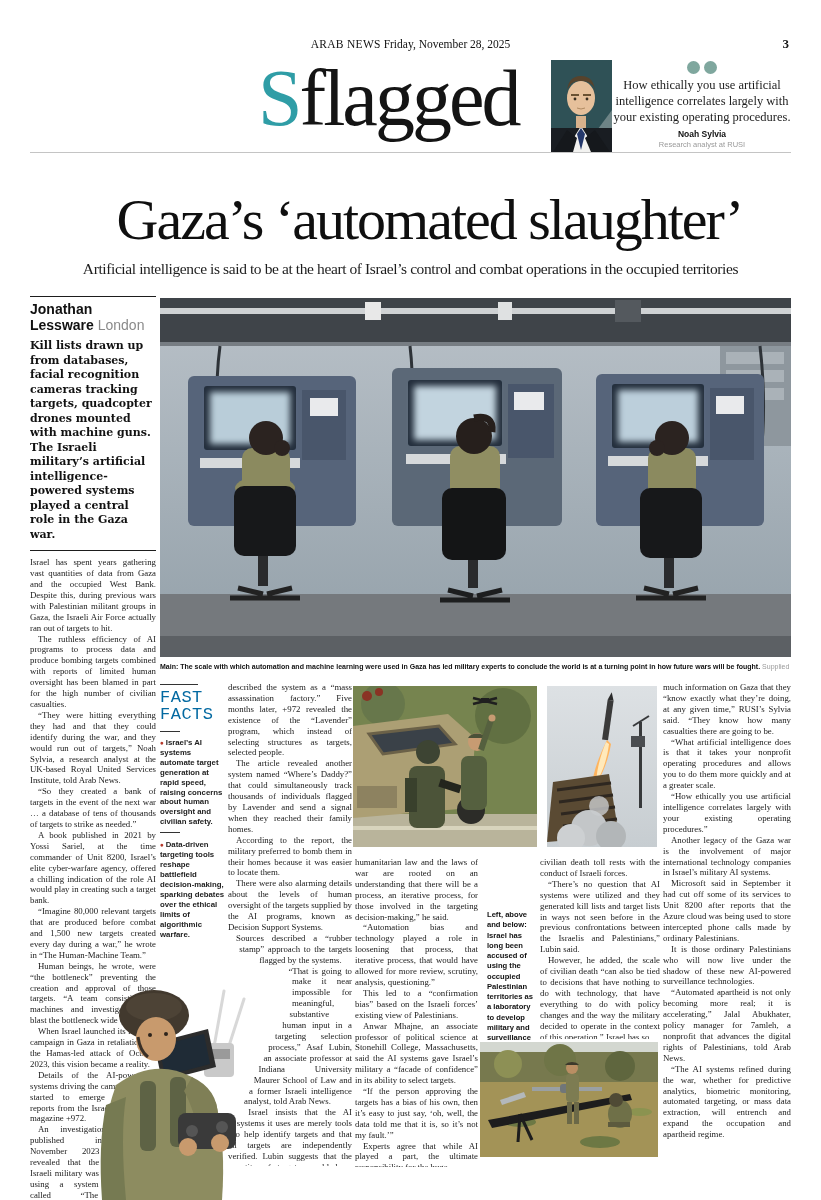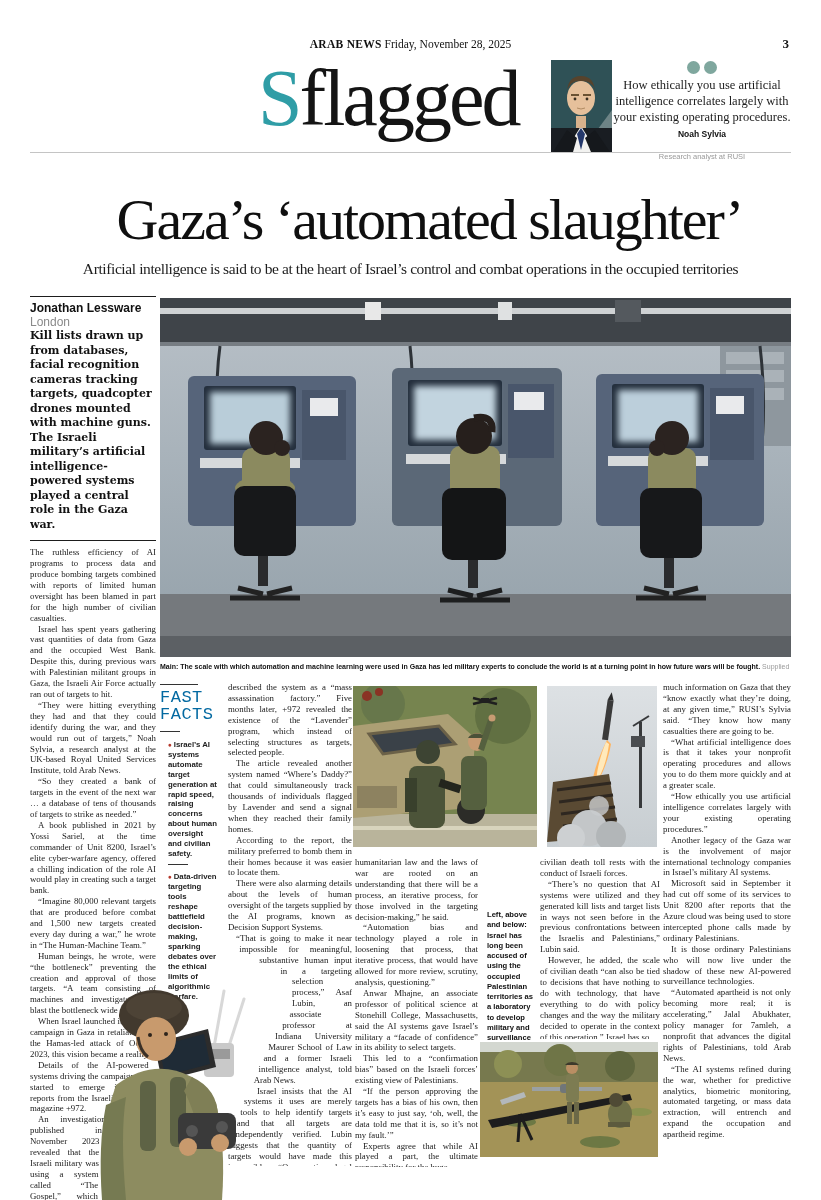--- a/index.html
+++ b/index.html
@@ -1,52 +1,52 @@
 <!DOCTYPE html>
 <html><head>
 <meta charset="utf-8">
 <style>
   html,body{margin:0;padding:0;background:#dcdcdc;}
   .page{position:relative;width:821px;height:1200px;background:#ffffff;margin:0 auto;
         font-family:"Liberation Serif",serif;color:#151515;overflow:hidden;}
 
   
   .paper-line{position:absolute;top:38px;left:0;right:0;text-align:center;font-size:11.5px;color:#111;}
-  .paper-line .paper{font-weight:bold;letter-spacing:.3px;}
+  .paper-line .paper{font-weight:normal;letter-spacing:.3px;}
   .page-num{position:absolute;top:36px;right:32px;font-size:13px;font-weight:bold;}
 
   
   .masthead-title{position:absolute;left:258px;top:52px;font-size:80px;line-height:92px;
         letter-spacing:-3px;color:#141414;white-space:nowrap;}
   .masthead-title .tealS{color:#2f9da6;}
   .headshot{position:absolute;left:551px;top:60px;width:61px;height:92px;}
   .quote-block{position:absolute;left:608px;top:60px;width:188px;text-align:center;}
   .quote-icon{height:14px;margin-bottom:3px;}
   .quote-icon i{display:inline-block;width:13px;height:13px;border-radius:50%;background:#7fa79e;margin:0 2px;}
   .quote-text{font-size:12.5px;line-height:1.28;color:#1c1c1c;text-align:center;}
   .quote-name{font-family:"Liberation Sans",sans-serif;font-weight:bold;font-size:8.5px;margin-top:4px;color:#111;}
-  .quote-role{font-family:"Liberation Sans",sans-serif;font-size:7.5px;color:#9a9a9a;margin-top:13px;}
+  .quote-role{font-family:"Liberation Sans",sans-serif;font-size:7.5px;color:#9a9a9a;margin-top:1px;}
   .masthead-rule{position:absolute;top:152px;left:30px;right:30px;border-top:1px solid #c4c4c4;}
 
   
   .kicker{position:absolute;top:176px;left:0;right:0;text-align:center;
         font-family:"Liberation Sans",sans-serif;font-weight:bold;font-size:9.5px;
         letter-spacing:3px;color:#8d8d8d;}
   .headline{position:absolute;top:186px;left:0;right:0;text-align:center;font-size:58px;
         letter-spacing:-2px;font-weight:400;color:#0f0f0f;white-space:nowrap;padding-left:38px;}
   .standfirst{position:absolute;top:260px;left:0;right:0;text-align:center;font-size:15.5px;
         letter-spacing:-0.4px;color:#1d1d1d;white-space:nowrap;}
 
   
   .flow p{margin:0;text-align:justify;font-size:8.8px;line-height:10.9px;color:#1a1a1a;}
   .flow p + p{text-indent:8px;}
 
   .col-left{position:absolute;left:30px;top:296px;width:126px;height:904px;overflow:hidden;}
   .byline-rule{border-top:1px solid #1d1d1d;margin-bottom:4px;}
-  .byline{font-family:"Liberation Sans",sans-serif;font-size:12px;}
+  .byline{font-family:"Liberation Sans",sans-serif;font-size:14px;margin-bottom:6px;}
   .byline .name{font-weight:bold;color:#111;}
   .byline .loc{color:#8a8a8a;}
   .intro{font-family:"DejaVu Serif",serif;font-weight:bold;font-size:11px;line-height:1.32;color:#121212;}
   .intro-rule{border-top:1px solid #1d1d1d;margin:8px 0 6px;}
   .wrap-right{float:right;width:58px;height:745px;
         shape-outside:polygon(100% 70%,35% 74%,8% 80%,0% 100%,100% 100%);shape-margin:3px;}
   .wrap-left{float:left;width:64px;height:482px;
         shape-outside:polygon(0% 56%,55% 60%,100% 63%,100% 66%,60% 74%,20% 86%,0% 94%);shape-margin:3px;}
 
   .col-a{position:absolute;left:228px;top:682px;width:124px;height:484px;overflow:hidden;}
@@ -69,21 +69,21 @@
   .caption-main .credit{font-weight:normal;color:#9a9a9a;}
   .caption-side{position:absolute;left:487px;top:910px;width:50px;
         font-family:"Liberation Sans",sans-serif;font-size:7.6px;font-weight:bold;line-height:1.35;color:#111;}
   .caption-side .credit{font-weight:normal;color:#9a9a9a;display:block;margin-top:2px;}
 
   
   .fastfacts{position:absolute;left:160px;top:684px;width:66px;font-family:"Liberation Sans",sans-serif;}
   .ff-rule{border-top:1px solid #333;width:38px;margin-bottom:4px;}
   .ff-title{font-family:Liberation Mono, monospace;color:#0369a1;font-size:17px;line-height:1.02;letter-spacing:.5px;}
   .ff-sep{border-top:1px solid #333;width:20px;margin:7px 0 6px;}
-  .ff-items p{margin:8px;font-size:7.8px;font-weight:bold;line-height:1.28;color:#222;text-align:left;}
+  .ff-items p{margin:0;font-size:7.8px;font-weight:bold;line-height:1.28;color:#222;text-align:left;}
   .ff-items p::before{content:"● ";color:#b5382a;font-size:6.5px;}
   .ff-items p + p{margin-top:13px;position:relative;}
   .ff-items p + p::after{content:"";position:absolute;top:-8px;left:0;width:20px;border-top:1px solid #333;}
 </style>
 </head>
 <body>
 
 <div class="page">
 
   <div class="paper-line">
@@ -128,22 +128,22 @@
   <div class="col-left">
     <div class="byline-rule"></div>
     <div class="byline">
       <span class="name">Jonathan Lessware</span>
       <span class="loc">London</span>
     </div>
     <div class="intro">Kill lists drawn up from databases, facial recognition cameras tracking targets, quadcopter drones mounted with machine guns. The Israeli military’s artificial intelligence-powered systems played a central role in the Gaza war.</div>
     <div class="intro-rule"></div>
     <div class="flow">
       <div class="wrap-right"></div>
-    <p>The ruthless efficiency of AI programs to process data and produce bombing targets combined with reports of limited human oversight has been blamed in part for the high number of civilian casualties.</p>
-        <p>Israel has spent years gathering vast quantities of data from Gaza and the occupied West Bank. Despite this, during previous wars with Palestinian militant groups in Gaza, the Israeli Air Force actually ran out of targets to hit.</p>
+    <p>Israel has spent years gathering vast quantities of data from Gaza and the occupied West Bank. Despite this, during previous wars with Palestinian militant groups in Gaza, the Israeli Air Force actually ran out of targets to hit.</p>
+        <p>The ruthless efficiency of AI programs to process data and produce bombing targets combined with reports of limited human oversight has been blamed in part for the high number of civilian casualties.</p>
         <p>“They were hitting everything they had and that they could identify during the war, and they would run out of targets,” Noah Sylvia, a research analyst at the UK-based Royal United Services Institute, told Arab News.</p>
         <p>“So they created a bank of targets in the event of the next war … a database of tens of thousands of targets to strike as needed.”</p>
         <p>A book published in 2021 by Yossi Sariel, at the time commander of Unit 8200, Israel’s elite cyber-warfare agency, offered a chilling indication of the role AI would play in creating such a target bank.</p>
         <p>“Imagine 80,000 relevant targets that are produced before combat and 1,500 new targets created every day during a war,” he wrote in “The Human-Machine Team.”</p>
         <p>Human beings, he wrote, were “the bottleneck” preventing the creation and approval of those targets. “A team consisting of machines and investigators can blast the bottleneck wide open.”</p>
         <p>When Israel launched its military campaign in Gaza in retaliation for the Hamas-led attack of Oct. 7, 2023, this vision became a reality.</p>
         <p>Details of the AI-powered systems driving the campaign started to emerge in reports from the Israeli magazine +972.</p>
         <p>An investigation published in November 2023 revealed that the Israeli military was using a system called “The Gospel,” which selected buildings as targets far faster than had previously been possible.</p>
       </div>
   </div>
@@ -237,28 +237,29 @@
         <p>Data-driven targeting tools reshape battlefield decision-making, sparking debates over the ethical limits of algorithmic warfare.</p>
       </div>
   </div>
 
   <div class="col-a flow">
     <div class="wrap-left"></div>
   <p>described the system as a “mass assassination factory.” Five months later, +972 revealed the existence of the “Lavender” program, which instead of selecting structures as targets, selected people.</p>
       <p>The article revealed another system named “Where’s Daddy?” that could simultaneously track thousands of individuals flagged by Lavender and send a signal when they reached their family homes.</p>
       <p>According to the report, the military preferred to bomb them in their homes because it was easier to locate them.</p>
       <p>There were also alarming details about the levels of human oversight of the targets supplied by the AI programs, known as Decision Support Systems.</p>
+      <p>Sources described a “rubber stamp” approach to the targets flagged by the systems.</p>
       <p>“That is going to make it near impossible for meaningful, substantive human input in a targeting selection process,” Asaf Lubin, an associate professor at Indiana University Maurer School of Law and a former Israeli intelligence analyst, told Arab News.</p>
       <p>Israel insists that the AI systems it uses are merely tools to help identify targets and that all targets are independently verified. Lubin suggests that the quantity of targets would have made this impossible. “Our entire legal frameworks in international</p>
     </div>
   <div class="col-b flow">
       <p>humanitarian law and the laws of war are rooted on an understanding that there will be a process, an iterative process, for those involved in the targeting decision-making,” he said.</p>
       <p>“Automation bias and technology played a role in loosening that process, that iterative process, that would have allowed for more review, scrutiny, analysis, questioning.”</p>
+      <p>This led to a “confirmation bias” based on the Israeli forces’ existing view of Palestinians.</p>
       <p>Anwar Mhajne, an associate professor of political science at Stonehill College, Massachusetts, said the AI systems gave Israel’s military a “facade of confidence” in its ability to select targets.</p>
-      <p>This led to a “confirmation bias” based on the Israeli forces’ existing view of Palestinians.</p>
       <p>“If the person approving the targets has a bias of his own, then it’s easy to just say, ‘oh, well, the data told me that it is, so it’s not my fault.’”</p>
       <p>Experts agree that while AI played a part, the ultimate responsibility for the huge</p>
     </div>
   <div class="col-c flow">
       <p>civilian death toll rests with the conduct of Israeli forces.</p>
       <p>“There’s no question that AI systems were utilized and they generated kill lists and target lists in ways not seen before in the previous confrontations between the Israelis and Palestinians,” Lubin said.</p>
       <p>However, he added, the scale of civilian death “can also be tied to decisions that have nothing to do with technology, that have everything to do with policy changes and the way the military decided to operate in the context of this operation.” Israel has so</p>
     </div>
   <div class="col-d flow">
       <p>much information on Gaza that they “know exactly what they’re doing, at any given time,” RUSI’s Sylvia said. “They know how many casualties there are going to be.</p>

